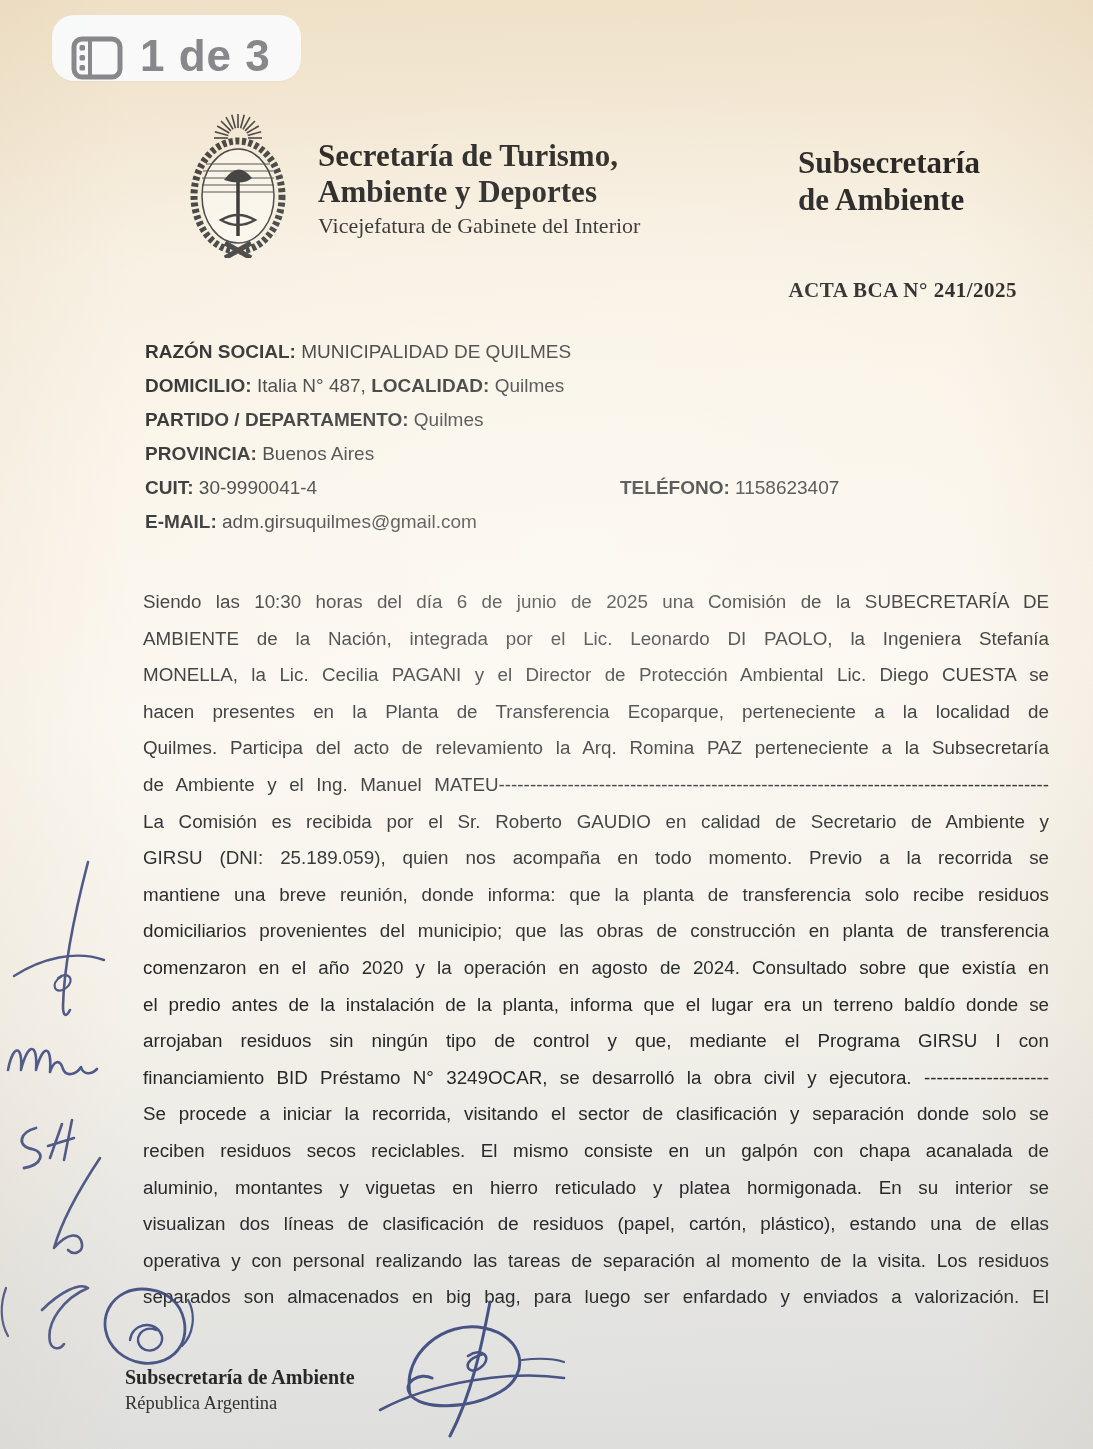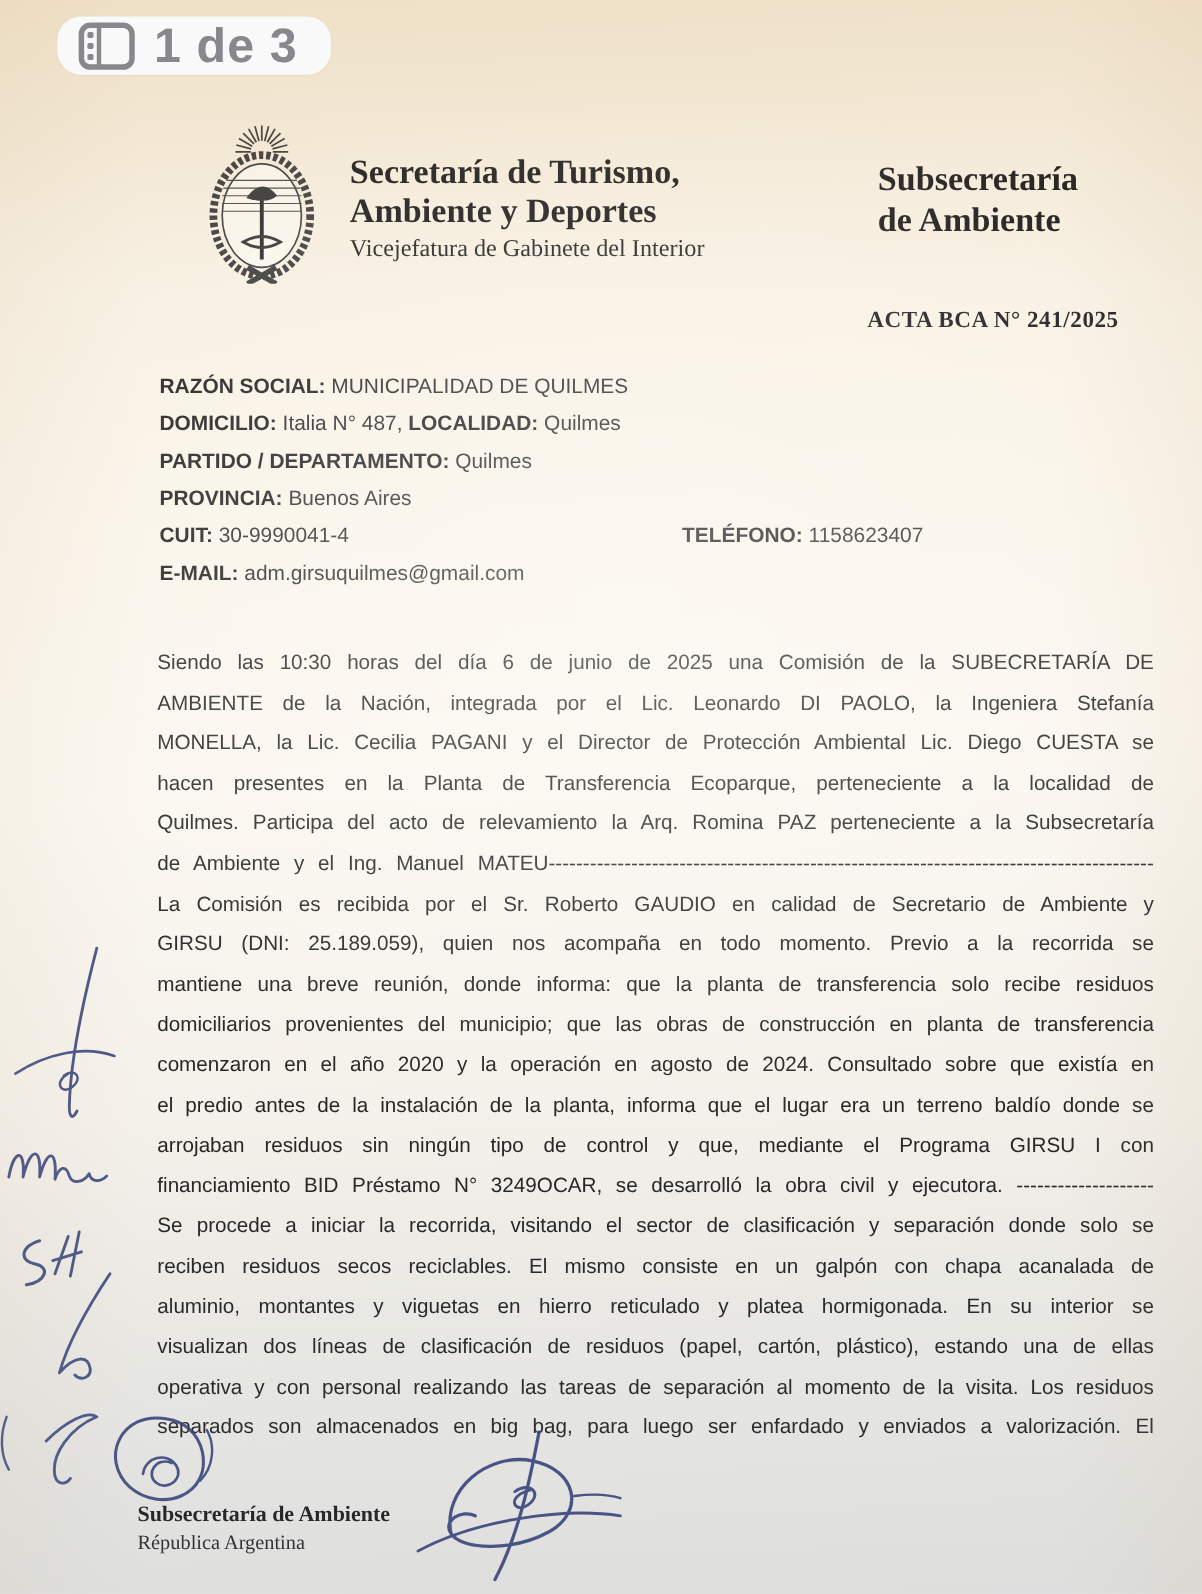--- a/index.html
+++ b/index.html
@@ -16,22 +16,22 @@
     position: absolute; inset: 0; pointer-events: none; z-index: 3;
     background:
       radial-gradient(120% 60% at 52% 38%, rgba(255,255,255,0.35) 0%, rgba(255,255,255,0) 55%),
       linear-gradient(180deg, rgba(216,178,126,0.16) 0%, rgba(255,255,255,0) 18%, rgba(255,255,255,0) 70%, rgba(130,138,148,0.10) 100%),
       linear-gradient(90deg, rgba(190,160,120,0.07) 0%, rgba(255,255,255,0) 12%, rgba(255,255,255,0) 88%, rgba(196,170,130,0.10) 100%);
   }
 
   
   .badge {
     position: absolute; left: 52px; top: 15px; z-index: 6;
-    display: flex; align-items: center; gap: 16px;
-    height: 53px; padding: 0 30px 0 18px;
+    display: flex; align-items: flex-end; gap: 16px;
+    height: 66px; padding: 0 30px 0 18px;
     background: rgba(249,250,252,0.95); border-radius: 22px;
     color: #87878c; box-shadow: 0 1px 2px rgba(0,0,0,0.03);
   }
   .badge .label { font-size: 44px; font-weight: 600; letter-spacing: 1px; }
 
   
   .doc { position: absolute; inset: 0; z-index: 2; color: #2b2b2b; }
 
   .header { position: absolute; left: 172px; top: 108px; right: 50px; display: flex; }
   .emblem { width: 132px; height: 150px; flex: 0 0 auto; margin-right: 14px; }

